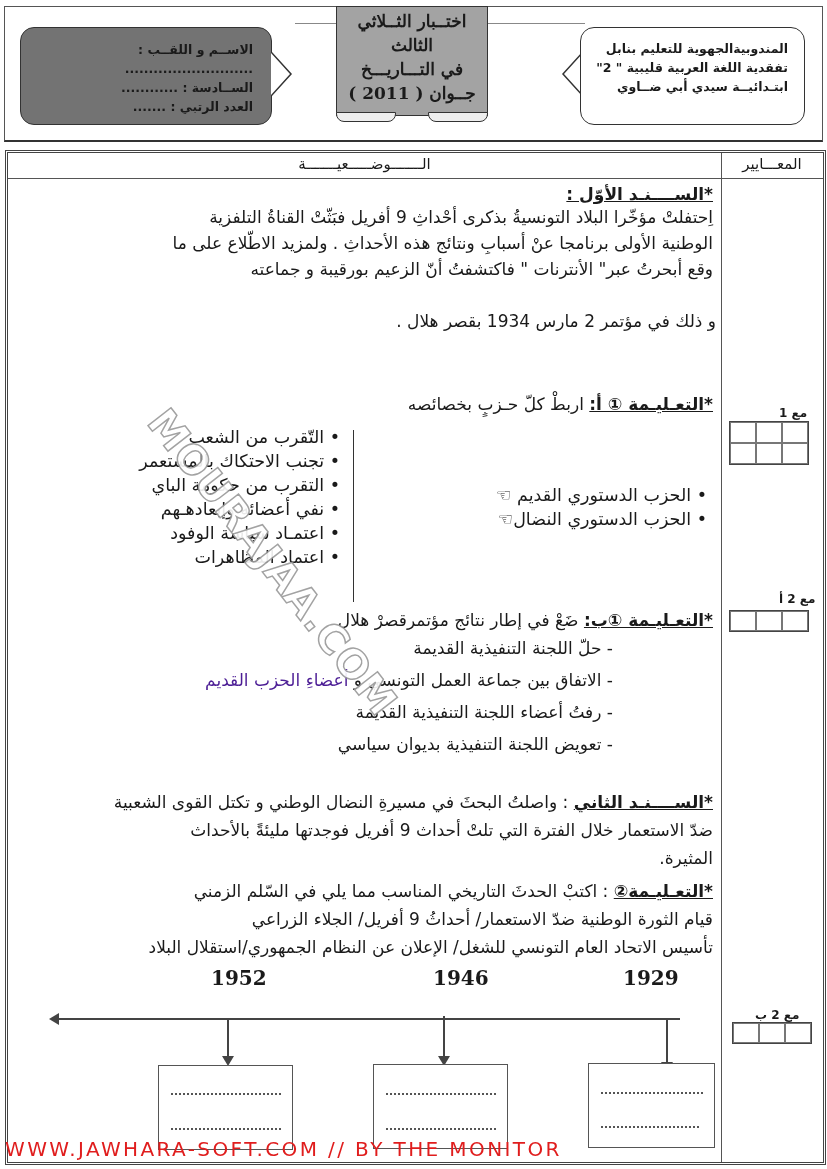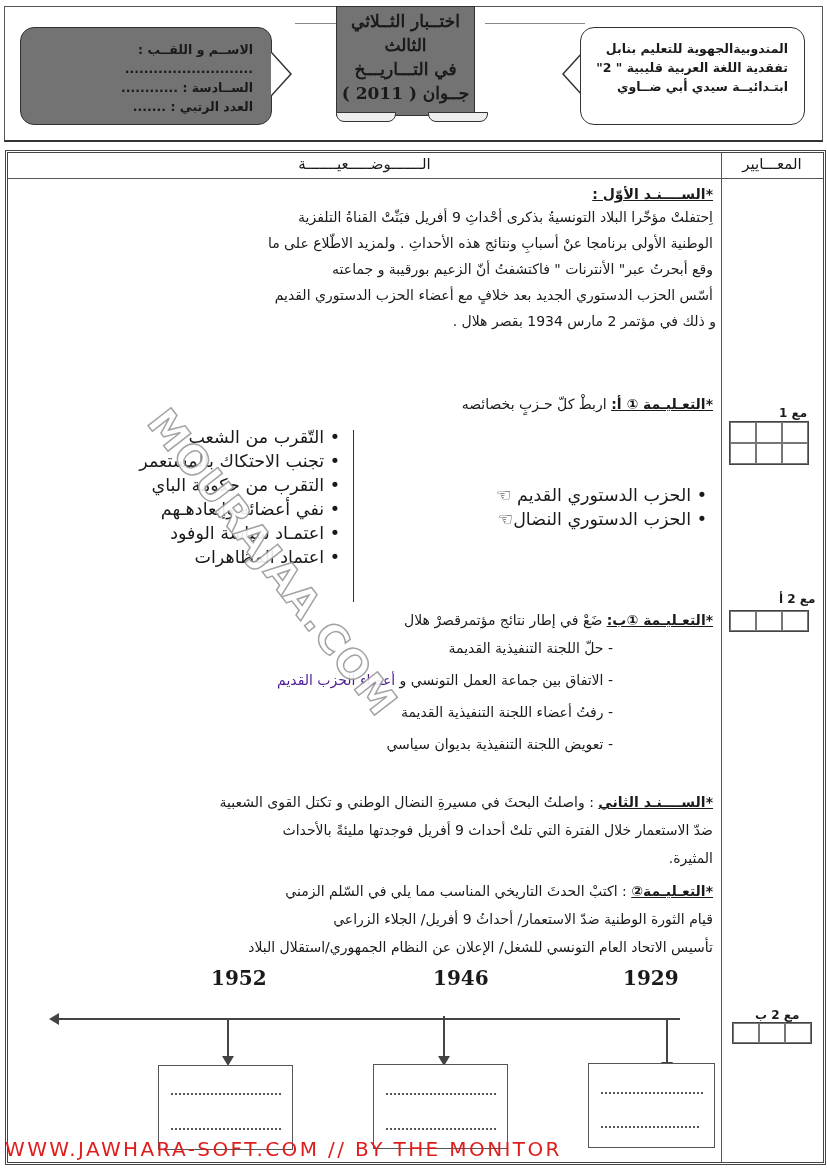--- a/index.html
+++ b/index.html
@@ -9,33 +9,33 @@
   
   .header { position: absolute; left: 4px; top: 6px; width: 819px; height: 136px; border: 1px solid #555; border-bottom: 2px solid #333; }
   .hdr-line { position: absolute; top: 16px; height: 1px; background: #888; }
   .box-left { position: absolute; left: 20px; top: 27px; width: 252px; height: 98px; border: 1.5px solid #333; border-radius: 14px; background: #737373; }
   .box-right { position: absolute; left: 580px; top: 27px; width: 225px; height: 98px; border: 1.5px solid #333; border-radius: 14px; background: #fff; }
   .arrow-left { position: absolute; left: 271px; top: 52px; width: 22px; height: 44px; }
   .arrow-right { position: absolute; left: 561px; top: 52px; width: 22px; height: 44px; }
   .box-left .lines, .box-right .lines { direction: rtl; font-weight: bold; font-size: 12.5px; line-height: 19px; }
   .box-left .lines { position: absolute; right: 18px; top: 12px; text-align: right; }
   .box-right .lines { position: absolute; right: 16px; top: 11px; text-align: right; font-size: 12.5px; }
-  .scroll { position: absolute; left: 336px; top: 6px; width: 139px; height: 110px; border: 1.5px solid #333; background: #737373; }
+  .scroll { position: absolute; left: 336px; top: 6px; width: 152px; height: 110px; border: 1.5px solid #333; background: #a3a3a3; }
   .scroll .title { direction: rtl; text-align: center; font-weight: bold; font-size: 17px; line-height: 24px; padding-top: 2px; font-family: "DejaVu Serif", serif; }
   .scroll-curl-l { position: absolute; left: 336px; top: 112px; width: 60px; height: 10px; border: 1.5px solid #333; border-radius: 0 0 8px 8px; background: #eee; }
   .scroll-curl-r { position: absolute; left: 428px; top: 112px; width: 60px; height: 10px; border: 1.5px solid #333; border-radius: 0 0 8px 8px; background: #eee; }
 
   
   .main { position: absolute; left: 5px; top: 150px; width: 821px; height: 1015px; border: 3px double #444; }
   .col-div { position: absolute; left: 713px; top: 0; width: 1px; height: 100%; background: #555; }
   .head-row { position: absolute; left: 0; top: 0; width: 100%; height: 26px; border-bottom: 1px solid #555; }
   .head-sit { position: absolute; left: 0; width: 713px; top: 2px; text-align: center; font-size: 15px; direction: rtl; letter-spacing: 3px; }
   .head-crit { position: absolute; left: 714px; width: 100px; top: 2px; text-align: center; font-size: 15px; direction: rtl; }
 
-  .txt { position: absolute; direction: rtl; text-align: center; font-size: 14px; line-height: 23px; white-space: nowrap; }
+  .txt { position: absolute; direction: rtl; text-align: center; font-size: 17px; line-height: 23px; white-space: nowrap; }
   .bold-u { font-weight: bold; text-decoration: underline; }
   .bullets { position: absolute; direction: rtl; text-align: right; font-size: 17.5px; line-height: 24px; white-space: nowrap; }
   .vsep { position: absolute; left: 345px; top: 277px; width: 1px; height: 172px; background: #333; }
 
   
   .crit-label { position: absolute; direction: rtl; font-size: 12px; font-weight: bold; }
   .grid { position: absolute; display: grid; border: 1px solid #444; }
   .grid div { border: 1px solid #777; }
 
   
@@ -95,21 +95,20 @@
   <div class="col-div"></div>
   <div class="head-row">
     <div class="head-sit">الـــــــوضـــــعيـــــــة</div>
     <div class="head-crit">المعـــايير</div>
   </div>
 
   <div class="txt bold-u" style="right:110px; top:30px;">*الســــنـد الأوّل :</div>
   <div class="txt" style="right:110px; top:53px;">اِحتفلتْ مؤخّرا البلاد التونسيةُ بذكرى أحْداثِ 9 أفريل فبَثّتْ القناةُ  التلفزية</div>
   <div class="txt" style="right:110px; top:79px;">الوطنية الأولى برنامجا عنْ أسبابِ ونتائج هذه الأحداثِ . ولمزيد الاطّلاع  على ما</div>
   <div class="txt" style="right:110px; top:105px;">وقع أبحرتُ عبر" الأنترنات "  فاكتشفتُ أنّ الزعيم بورقيبة و جماعته</div>
-  <div class="txt" style="right:110px; top:131px;">أسّس الحزب الدستوري الجديد بعد خلافٍ مع أعضاء الحزب الدستوري القديم</div>
   <div class="txt" style="right:107px; top:157px;">و ذلك في مؤتمر 2 مارس 1934 بقصر هلال .</div>
 
   <div class="txt" style="right:110px; top:240px;">
     <span class="bold-u">*التعـليـمة ① أ:</span><span> اربطْ كلّ حـزبٍ بخصائصه</span>
   </div>
 
   <div class="bullets" style="right:483px; top:272px;">
     <div>• التّقرب من الشعب</div>
     <div>• تجنب الاحتكاك بالمستعمر</div>
     <div>• التقرب من حكومة الباي</div>

